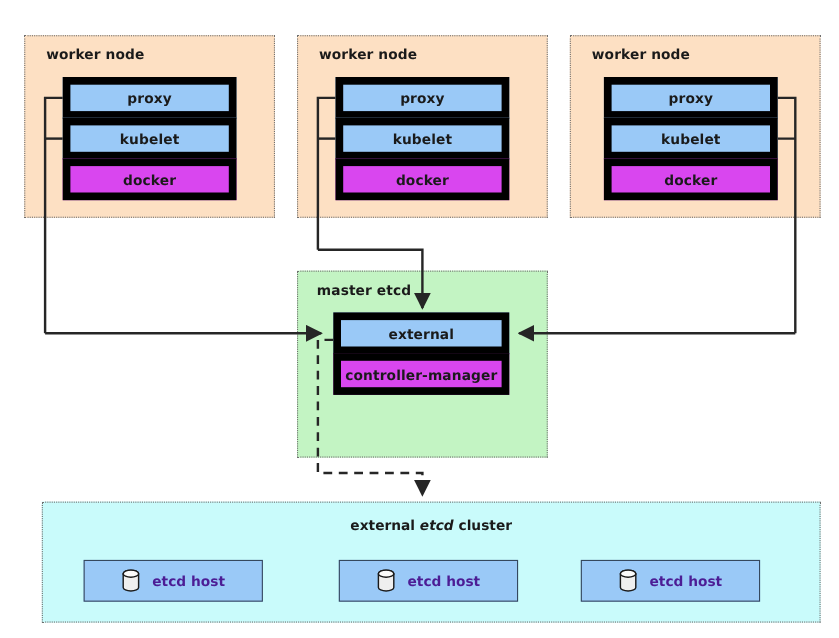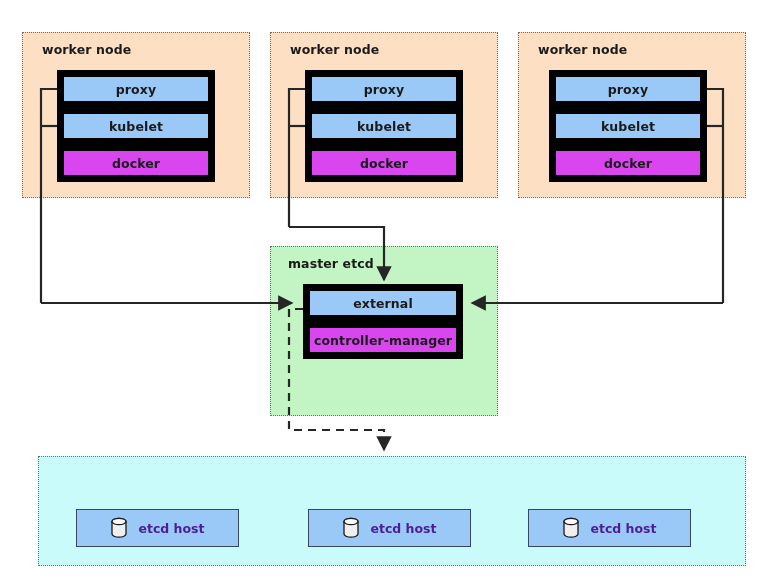--- a/index.html
+++ b/index.html
@@ -156,20 +156,23 @@
   <div class="stack" style="left:303px; top:272px; width:160px; height:111px;">
     <div class="cell dark" style="top:0px; width:160px; height:38px;">
       <span>external</span>
     </div>
     <div class="cell light" style="top:37px; width:160px; height:38px;justify-content:center;">
       <span>controller-manager</span>
     </div>
   </div>
 
   <div class="group etcd-group" style="left:38px; top:444px; width:708px; height:110px;"></div>
+  <div class="etcd-title" style="left:38px; top:458px; width:708px;">
+    <span>external </span><span class="it">etcd</span><span> cluster</span>
+  </div>
 
   <div class="etcd-host" style="left:76px; top:497px; width:163px; height:38px;">
     <svg class="db-icon" viewBox="0 0 18 22">
       <ellipse cx="9" cy="4.5" rx="7" ry="3.2" fill="#f2f2f2" stroke="#1a1a1a" stroke-width="1.3"></ellipse>
       <path d="M2 4.5 L2 17 A7 3.2 0 0 0 16 17 L16 4.5" fill="#efefef" stroke="#1a1a1a" stroke-width="1.3"></path>
       <ellipse cx="9" cy="4.5" rx="7" ry="3.2" fill="#fbfbfb" stroke="#1a1a1a" stroke-width="1.3"></ellipse>
     </svg>
     <span>etcd host</span>
   </div>
 

